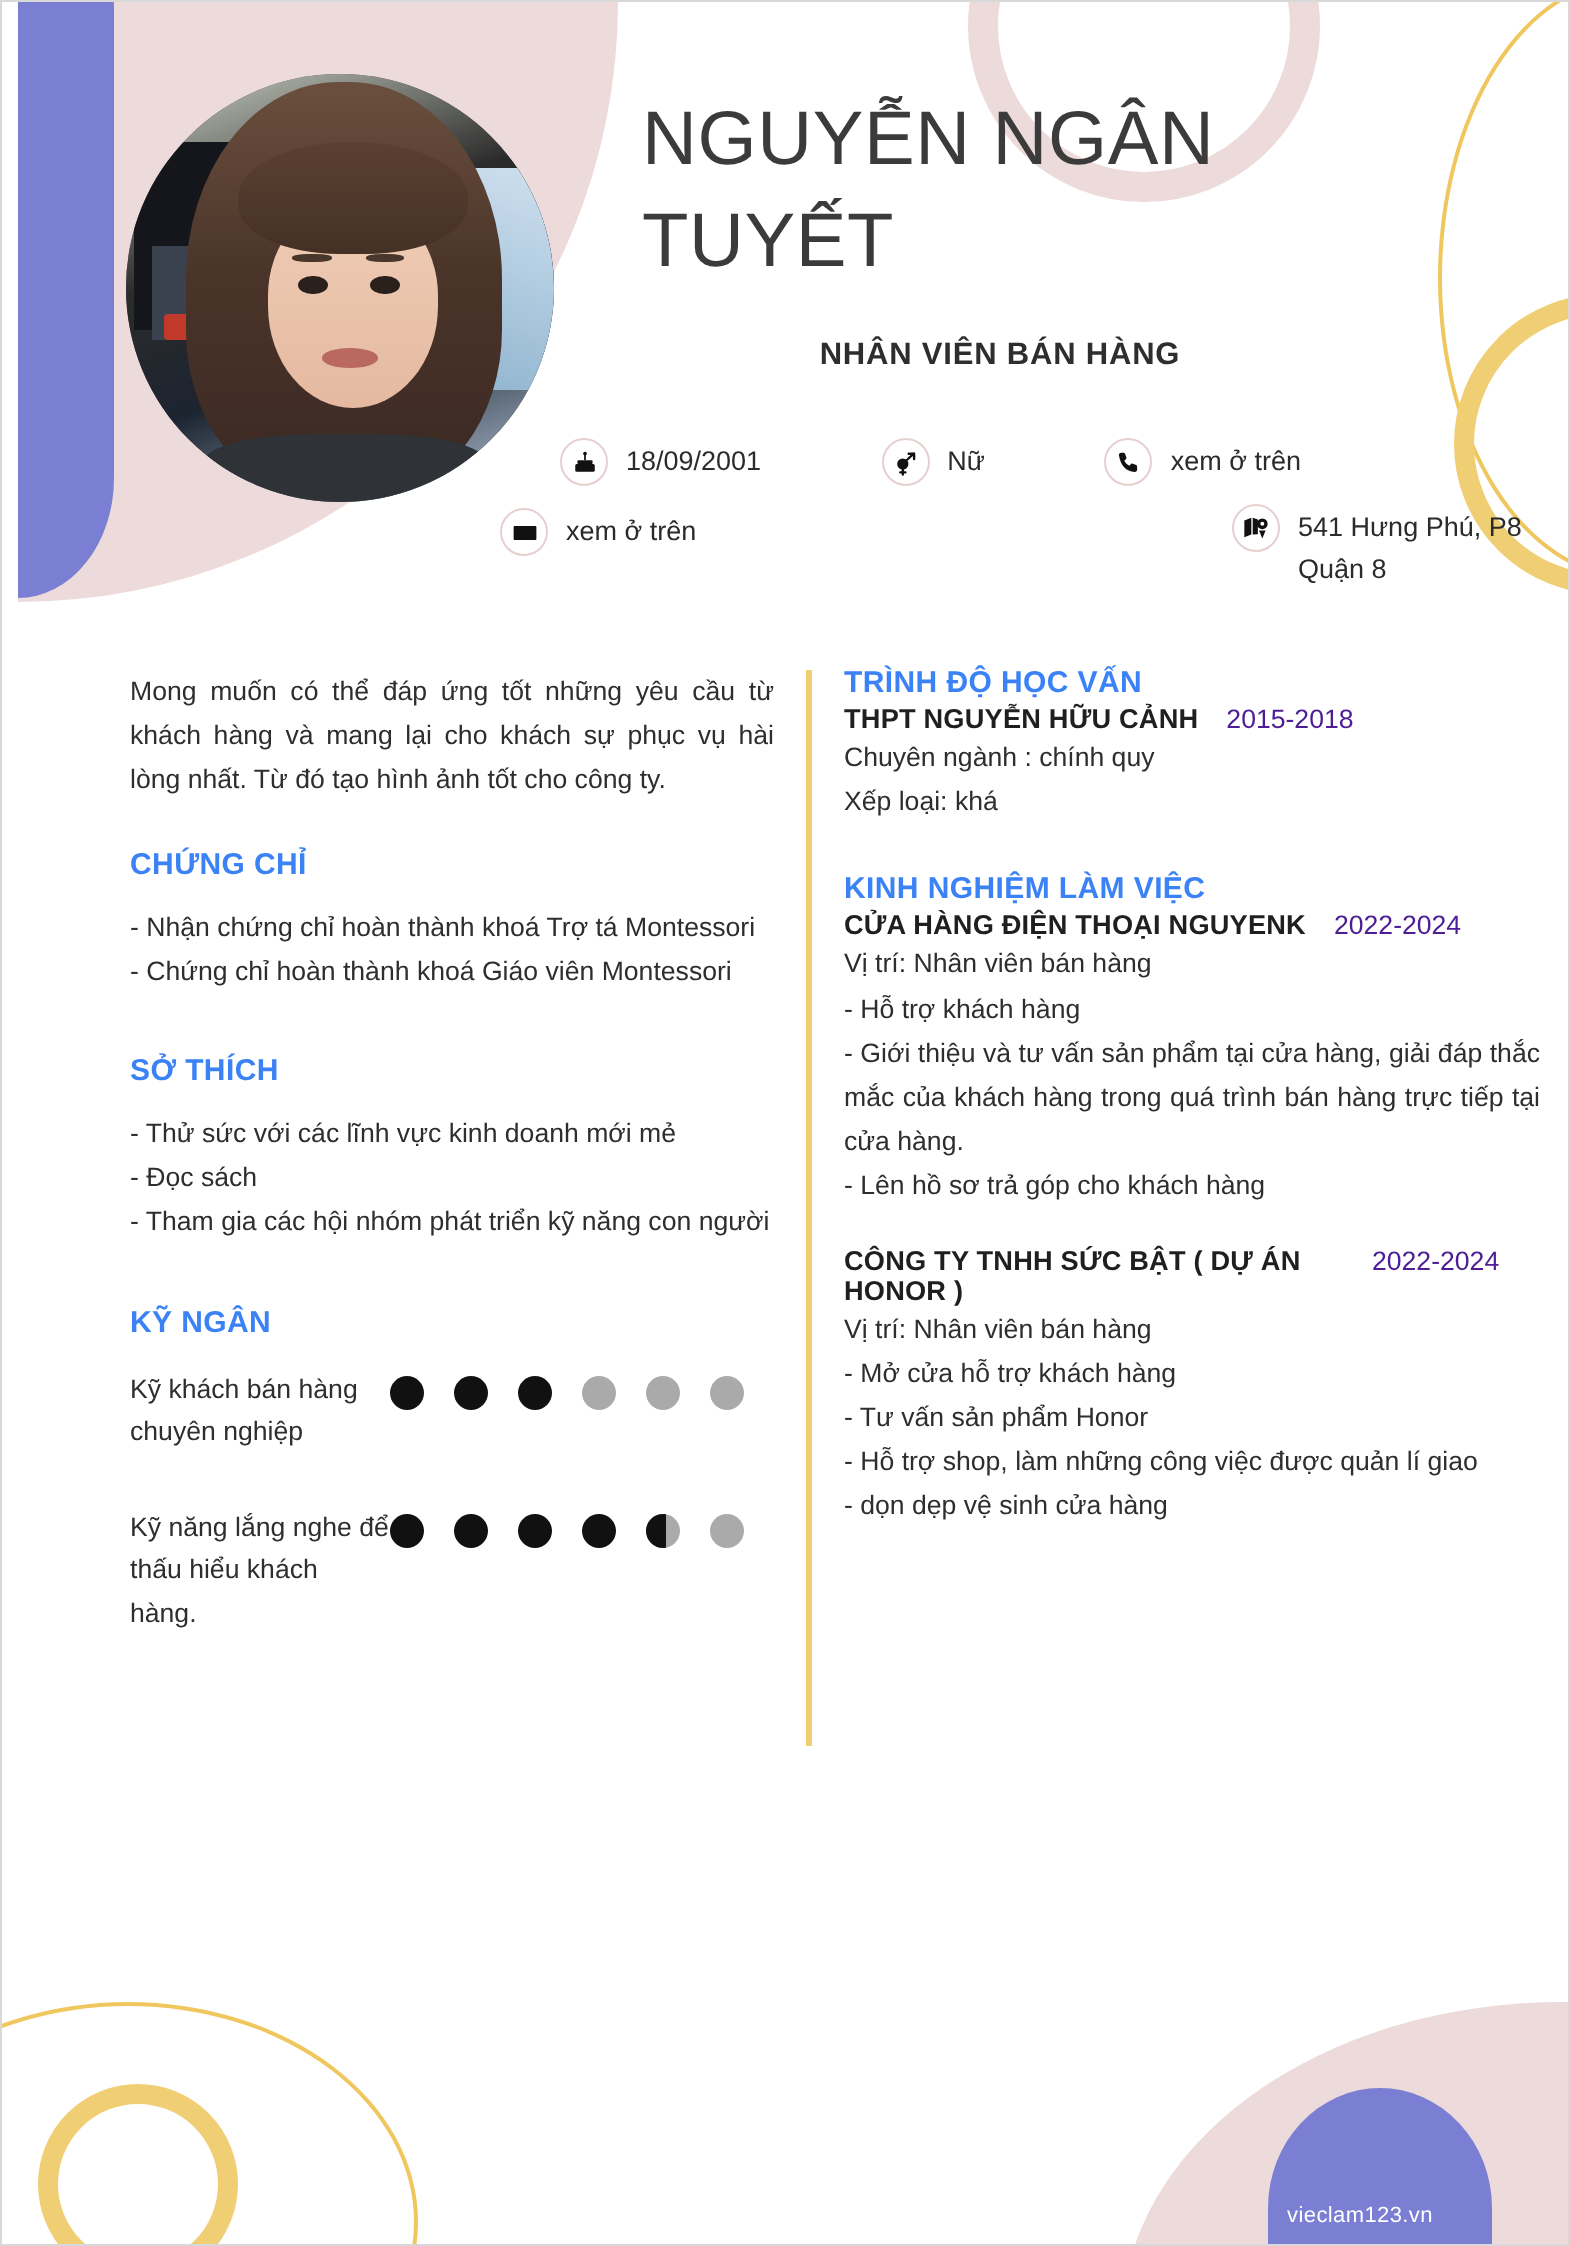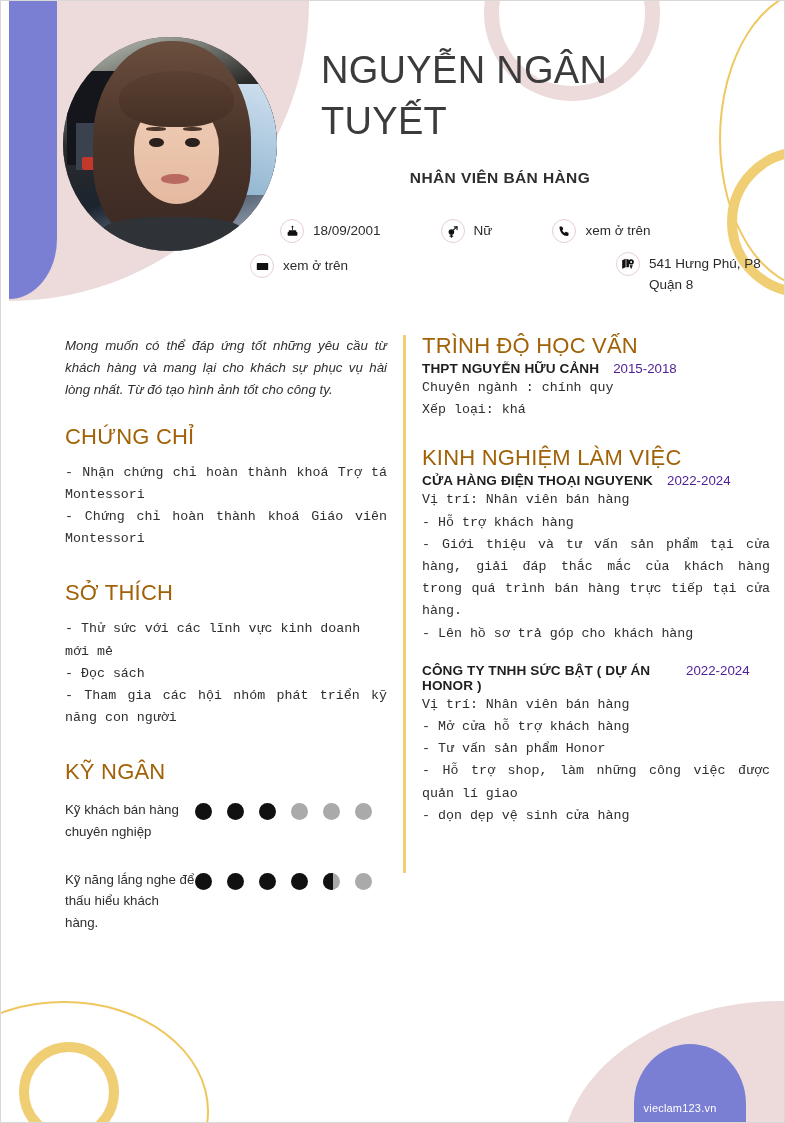--- a/index.html
+++ b/index.html
@@ -156,32 +156,32 @@
   
   #divider {
     position: absolute; left: 402px; top: 334px;
     width: 3px; height: 538px; background: #F0CE73;
   }
 
   #col-left  { position: absolute; left: 64px;  top: 334px; width: 322px; }
   #col-right { position: absolute; left: 421px; top: 332px; width: 348px; }
 
   h2.sec {
-    font-size: 22px; font-weight: 400; color: #a16207;
+    font-size: 15px; font-weight: 700; color: #3b82f6;
     letter-spacing: .2px; margin: 0;
   }
   .para {
     font-size: 13.3px; line-height: 1.67; color: #2e2e2e;
     text-align: justify;
   }
-  .lines { font-size: 13.3px; line-height: 1.67; color: #2e2e2e; font-family: Liberation Mono, monospace; }
+  .lines { font-size: 13.3px; line-height: 1.67; color: #2e2e2e; }
   .lines .li { text-align: justify; }
   .lines .li.nojust { text-align: left; }
 
-  #summary { margin-bottom: 22px; font-style: italic; }
+  #summary { margin-bottom: 22px; }
   .blk-left { margin-top: 12px; }
   .gap-lg { height: 30px; }
 
   
   .skill { display: flex; align-items: flex-start; margin-top: 14px; }
   .skill-name {
     width: 130px; flex: 0 0 130px;
     font-size: 13.3px; line-height: 1.62; color: #2e2e2e;
   }
   .dots { display: flex; align-items: flex-start; padding-top: 4px; }

